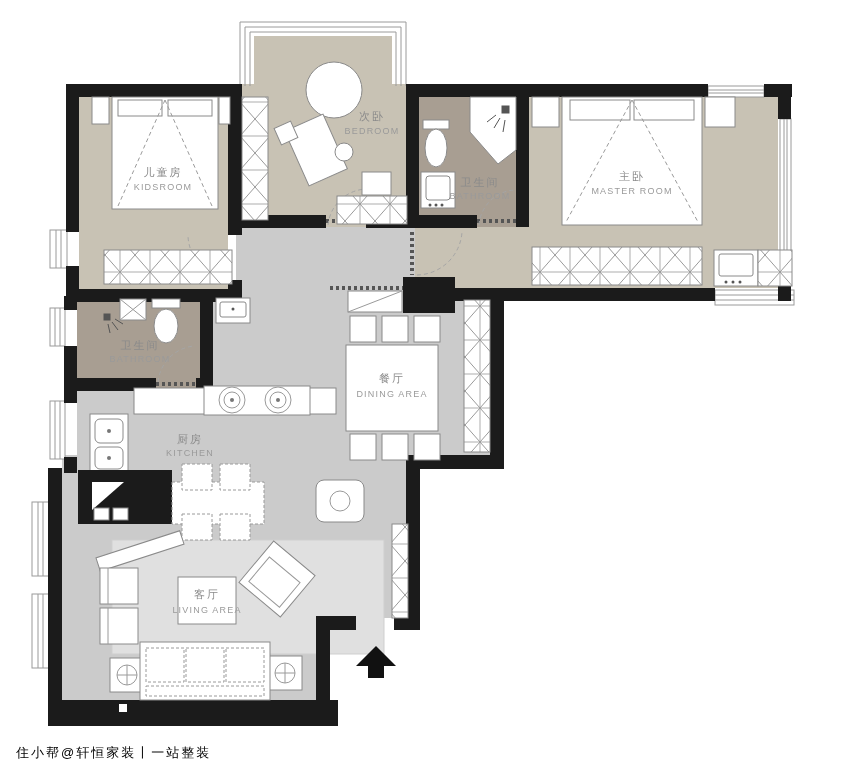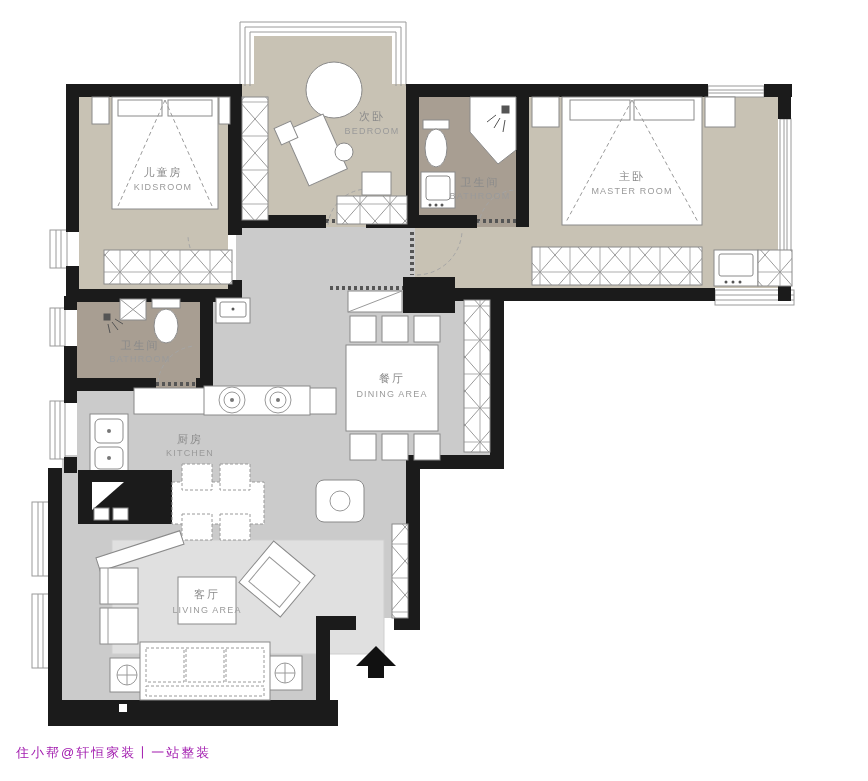--- a/index.html
+++ b/index.html
@@ -8,21 +8,21 @@
   svg{position:absolute;left:0;top:0;}
   text{font-family:"Liberation Sans", sans-serif;}
   .zh{font-size:11px;fill:#8b8b8b;letter-spacing:2px;}
   .en{font-size:9px;fill:#9a9a9a;letter-spacing:1.2px;}
   .wall{fill:#1b1b1b;}
   .furn{fill:#ffffff;stroke:#8a8a8a;stroke-width:1;}
   .furnd{fill:#ffffff;stroke:#9a9a9a;stroke-width:1;stroke-dasharray:3 2;}
   .thin{stroke:#9a9a9a;stroke-width:1;fill:none;}
   .arc{stroke:#a5a5a5;stroke-width:1;fill:none;stroke-dasharray:4 3;}
   .sill{stroke:#555;stroke-width:4;stroke-dasharray:3 3;}
-  #watermark{position:absolute;left:16px;top:744px;font-size:13px;color:#a21caf;
+  #watermark{position:absolute;left:16px;top:744px;font-size:13px;color:#000000;
              letter-spacing:2px;}
 </style>
 </head>
 <body>
 <div id="stage">
 
 <svg width="868" height="781" viewBox="0 0 868 781">
   <defs>
     <pattern id="xh" width="30" height="34" patternUnits="userSpaceOnUse">
       <rect width="30" height="34" fill="#ffffff"></rect>

